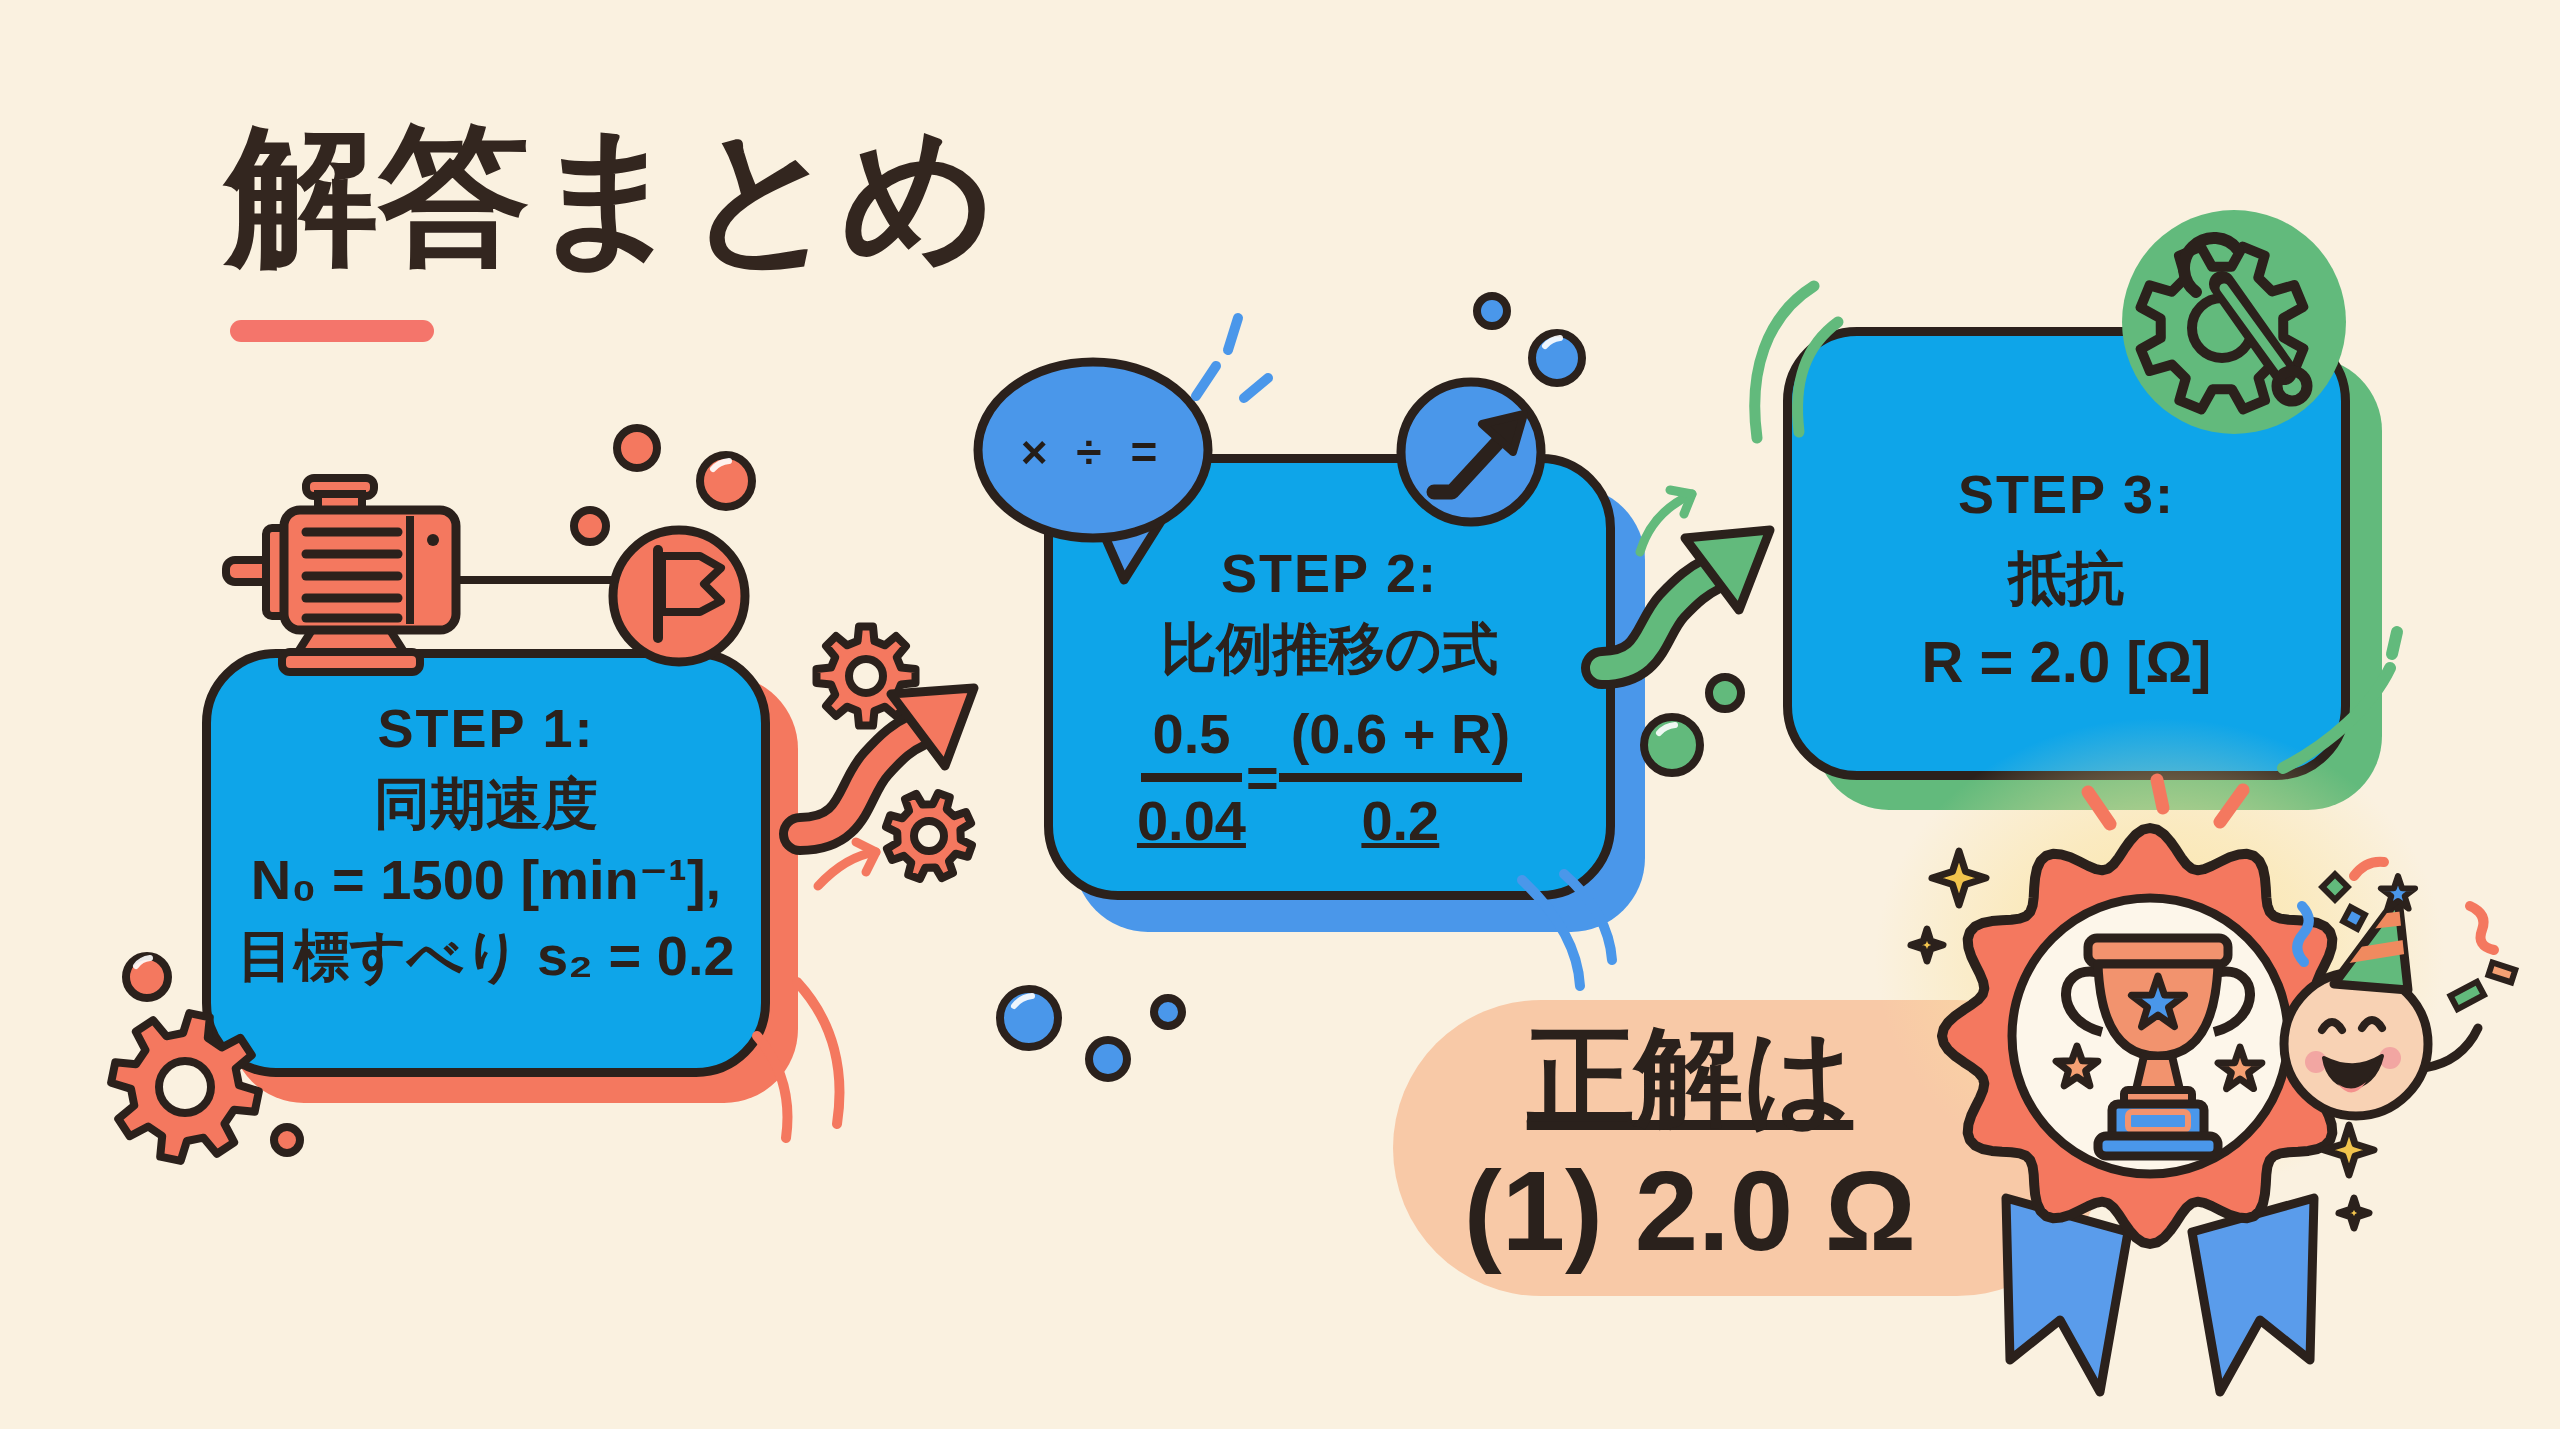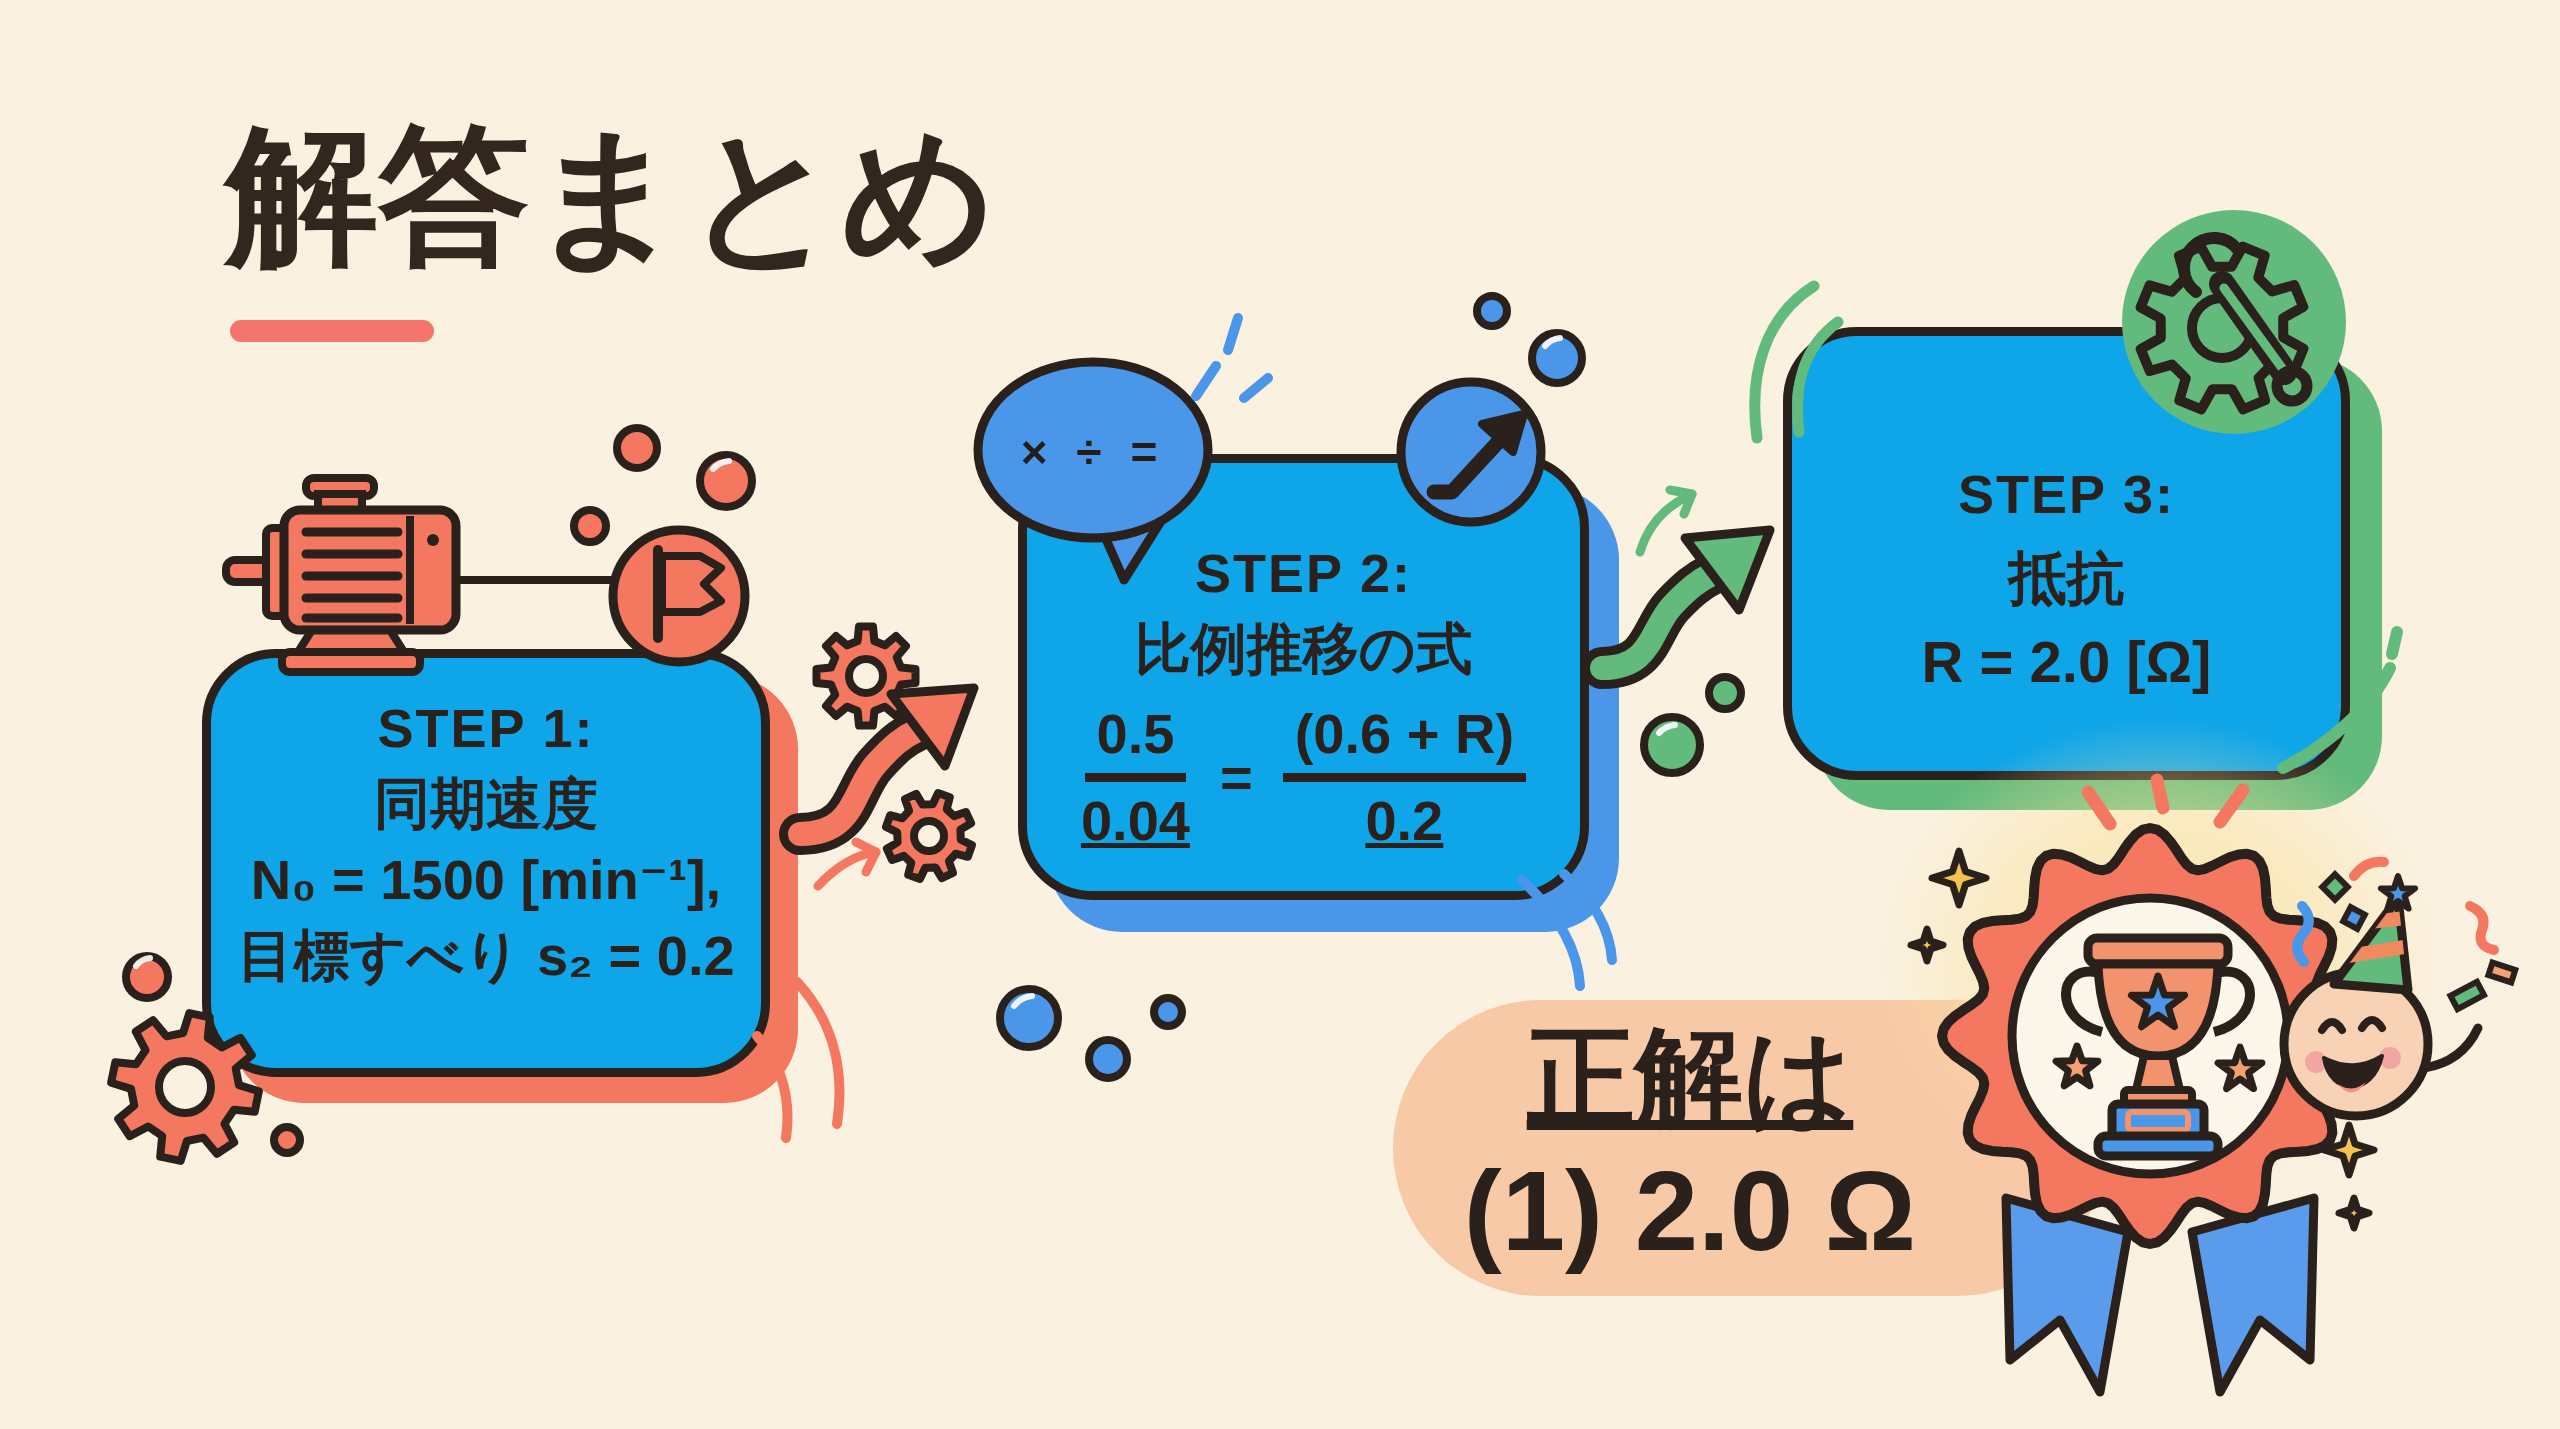--- a/index.html
+++ b/index.html
@@ -3,28 +3,28 @@
 <meta charset="utf-8">
 <style>
   html,body{margin:0;padding:0;background:#faf1e0;}
   #canvas{position:relative;width:2560px;height:1429px;background:#faf1e0;overflow:hidden;
     font-family:"Liberation Sans","DejaVu Sans",sans-serif;color:#2b211c;}
   .abs{position:absolute;}
   #title{left:226px;top:112px;font-size:152px;font-weight:800;color:#33261f;line-height:1.1;white-space:nowrap;z-index:3;}
   #title-underline{left:230px;top:320px;width:204px;height:22px;border-radius:11px;background:#f4756b;z-index:3;}
   .step-box{position:absolute;box-sizing:border-box;background:#0ea5e9;border:9px solid #2b211c;border-radius:74px;z-index:1;}
   #box1{left:202px;top:649px;width:568px;height:428px;box-shadow:28px 26px 0 #f4785f;}
-  #box2{left:1018px;top:454px;width:571px;height:446px;box-shadow:30px 32px 0 #4a97ea;}
+  #box2{left:1044px;top:454px;width:571px;height:446px;box-shadow:30px 32px 0 #4a97ea;}
   #box3{left:1783px;top:327px;width:567px;height:453px;box-shadow:32px 30px 0 #62ba7c;}
   .stack{position:absolute;left:0;right:0;top:0;text-align:center;font-weight:800;}
   #box1 .stack{padding-top:32px;font-size:56px;line-height:76px;}
   #box2 .stack{padding-top:72px;font-size:56px;line-height:76px;}
   #box3 .stack{padding-top:116px;font-size:58px;line-height:84px;}
   .step-label{font-size:54px;letter-spacing:2px;}
-  .eq-row{display:flex;justify-content:center;align-items:center;gap:30px;margin-top:16px;font-size:56px;line-height:62px;}
+  .eq-row{display:flex;justify-content:center;align-items:center;margin-top:16px;font-size:56px;line-height:62px;}
   .frac{display:inline-flex;flex-direction:column;align-items:center;}
   .frac .num{padding:0 12px 8px;border-bottom:9px solid #2b211c;}
   .frac .den{padding-top:8px;text-decoration:underline;}
   #answer-pill{left:1393px;top:1000px;width:712px;height:296px;border-radius:150px;background:#f8c9a7;z-index:0;}
   #answer-text{left:1400px;top:1022px;width:580px;text-align:center;font-weight:800;color:#2a211c;z-index:0;}
   #answer-line1{font-size:108px;line-height:110px;text-decoration:underline;}
   #answer-line2{font-size:114px;line-height:130px;margin-top:14px;white-space:nowrap;}
   #bubble-text{left:1093px;top:452px;transform:translate(-50%,-50%);font-size:46px;font-weight:800;color:#241d18;letter-spacing:8px;z-index:3;white-space:nowrap;}
   #deco{position:absolute;left:0;top:0;z-index:2;pointer-events:none;}
 </style>

